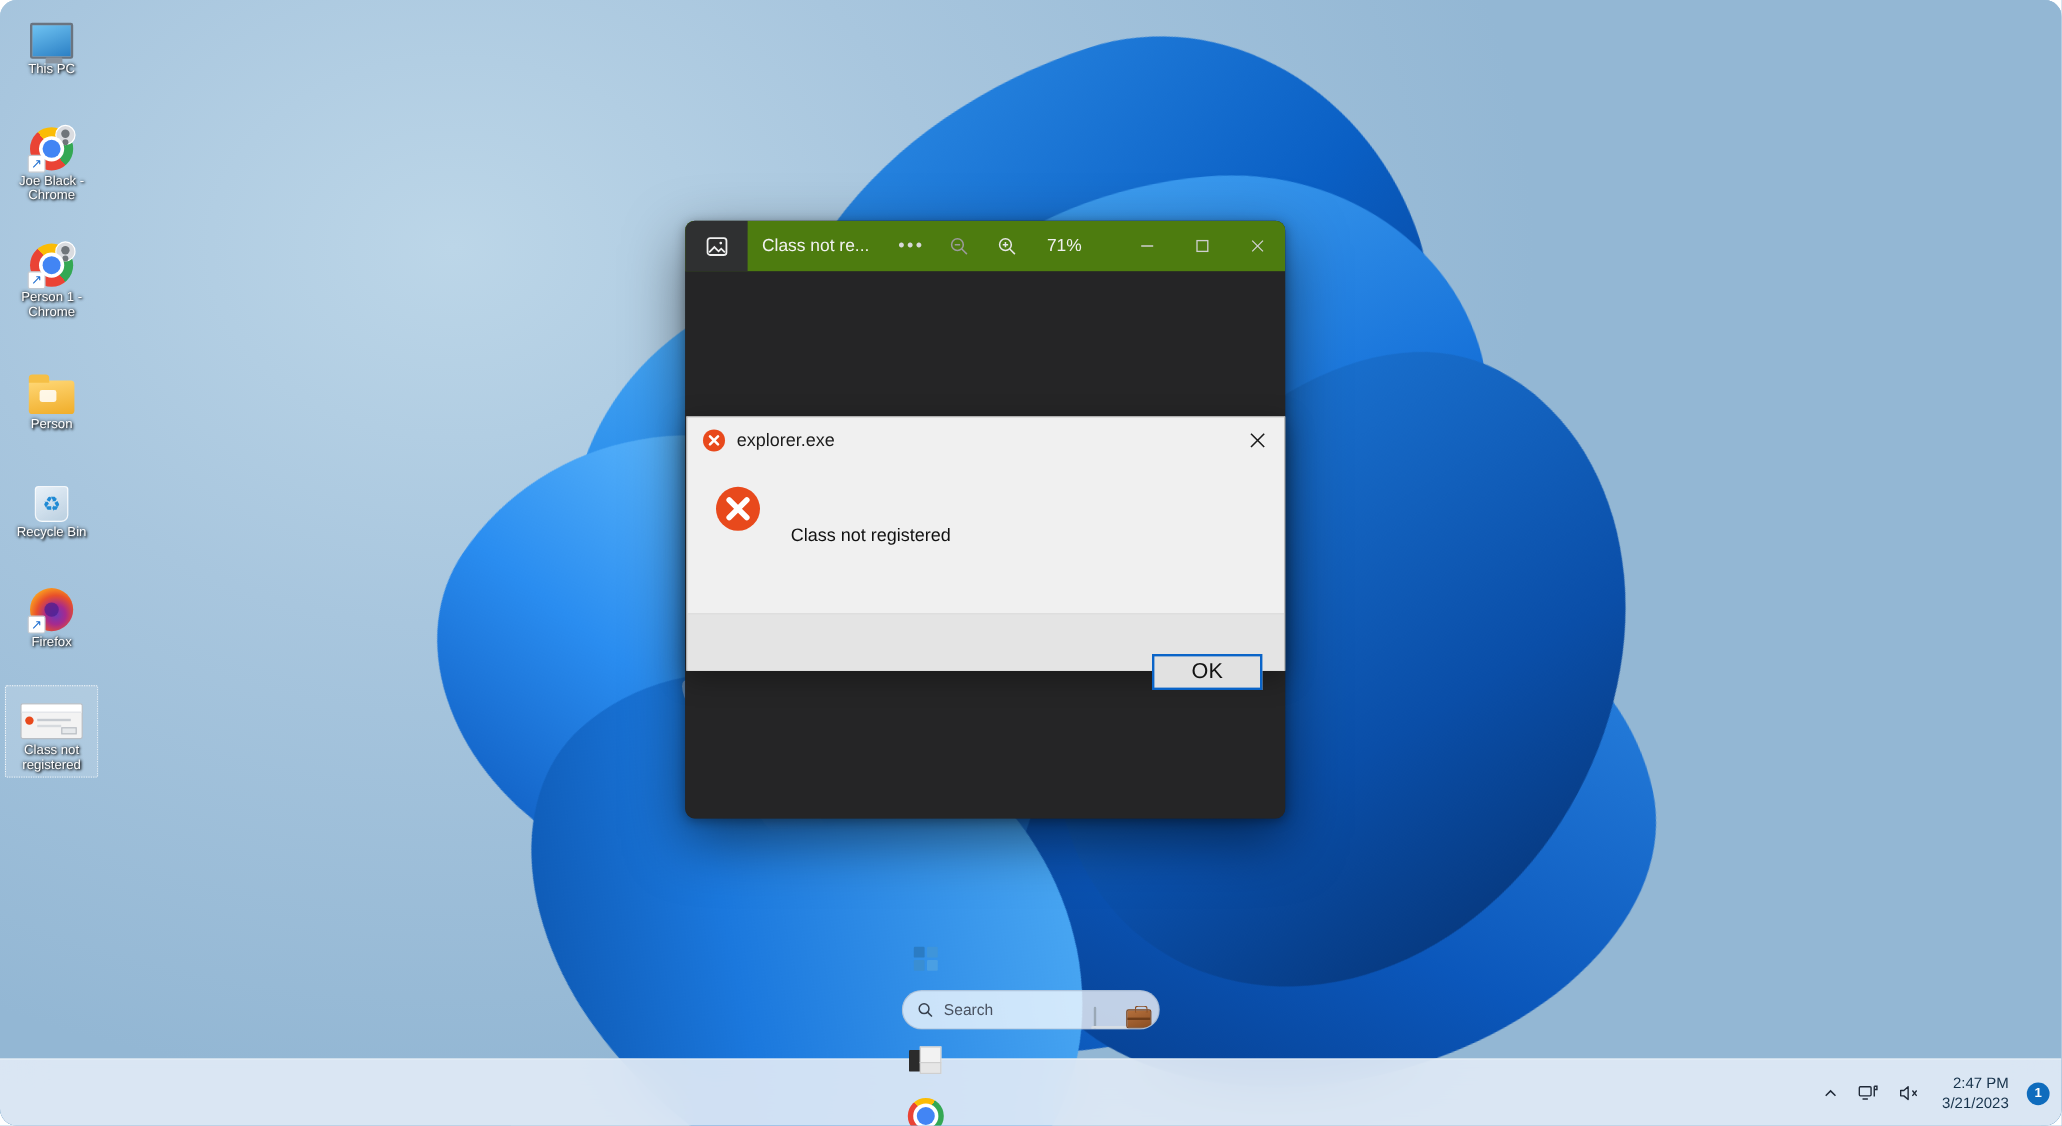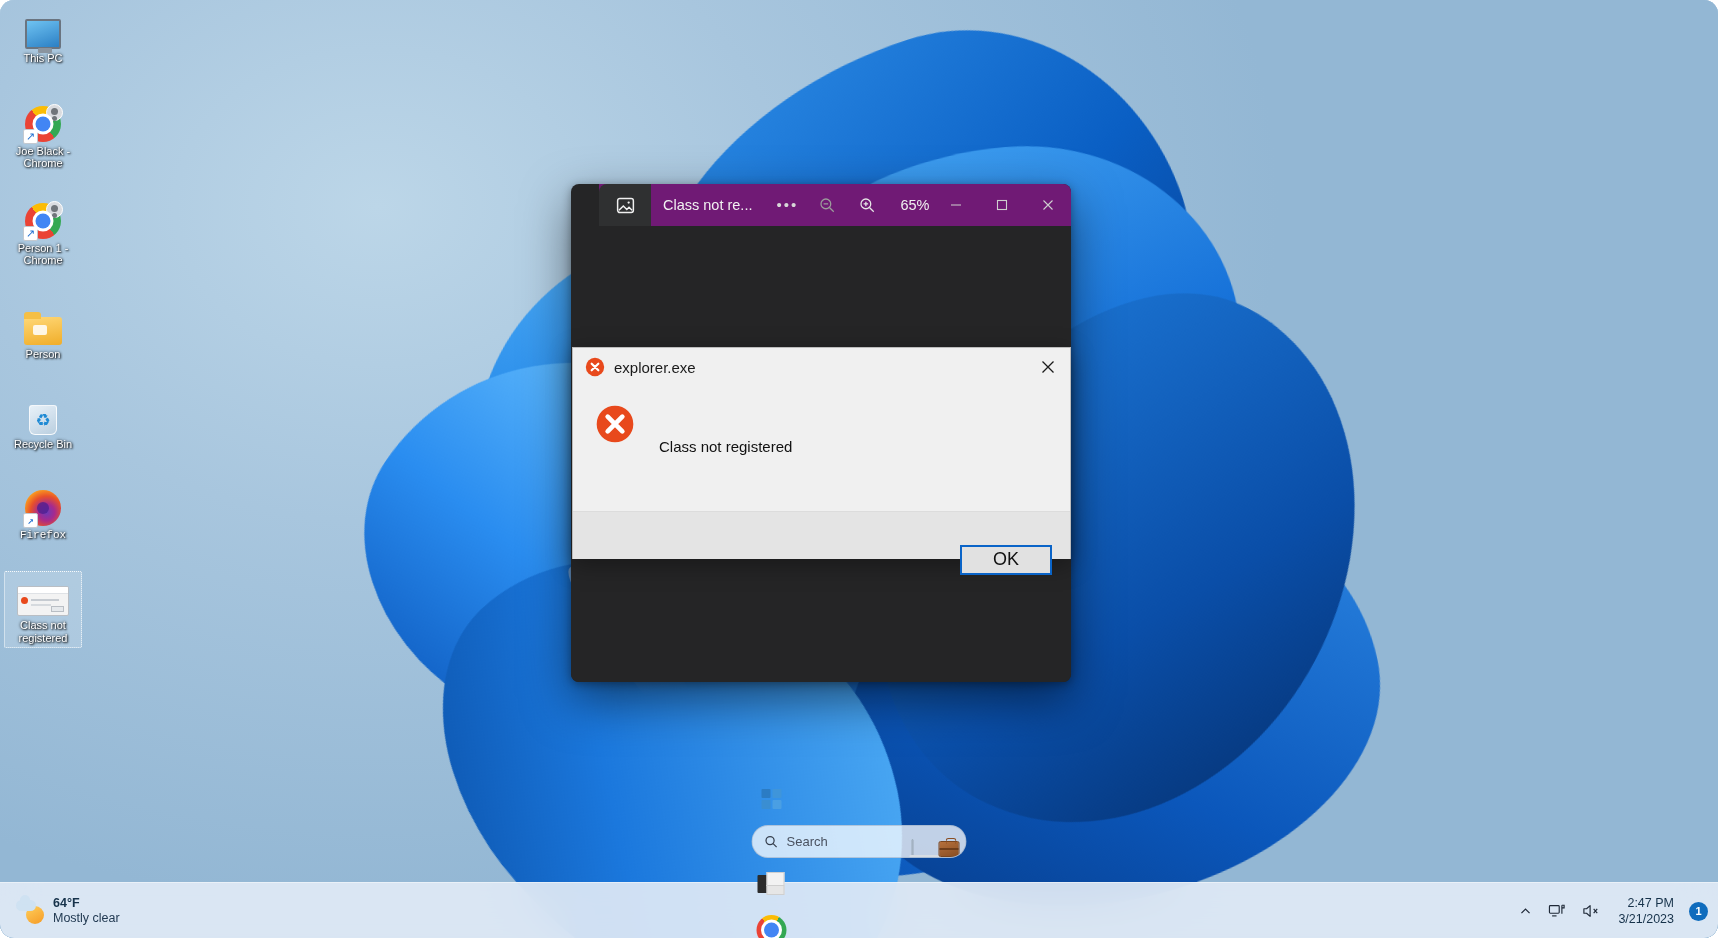--- a/index.html
+++ b/index.html
@@ -149,23 +149,22 @@
     left: 571px; top: 184px;
     width: 500px; height: 498px;
     background: #252526;
     border-radius: 8px;
     box-shadow: 0 18px 48px rgba(0,0,0,.50), 0 2px 10px rgba(0,0,0,.35);
     overflow: hidden;
   }
   .pw-titlebar {
     height: 42px;
     display: flex; align-items: stretch;
-    background: #701a75;
+    background: #4d7c0f;
     position: relative;
-    margin-left: 28px;
   }
   .pw-tabicon {
     width: 52px; display: flex; align-items: center; justify-content: center;
     background: #2f3031;
     border-top-left-radius: 8px;
   }
   .pw-title {
     display: flex; align-items: center;
     padding-left: 12px;
     font-size: 14.5px; color: #f2f2f2;
@@ -415,21 +414,21 @@
       <div class="desk-label">Person</div>
     </div>
 
     <div class="desk-icon" style="margin-bottom:26px;">
       <div class="desk-glyph">
         <div class="ico-bin"></div>
       </div>
       <div class="desk-label">Recycle Bin</div>
     </div>
 
-    <div class="desk-icon" style="margin-bottom:26px;font-family:Liberation Mono, monospace;">
+    <div class="desk-icon" style="margin-bottom:26px;">
       <div class="desk-glyph">
         <div class="ico-ff" style="position:relative;">
             <span class="badge-link"></span>
           </div>
       </div>
       <div class="desk-label">Firefox</div>
     </div>
 
     <div class="desk-icon selected">
       <div class="desk-glyph">
@@ -470,21 +469,21 @@
               <path d="M7.5 10.5h6"></path>
           </svg>
         </div>
         <div class="pw-ibtn">
           <svg width="18" height="18" viewBox="0 0 24 24" fill="none" stroke="#e6e6e6" stroke-width="1.7">
             <circle cx="10.5" cy="10.5" r="6.5"></circle>
               <path d="M15.3 15.3L21 21"></path>
             <path d="M7.5 10.5h6M10.5 7.5v6"></path>
           </svg>
         </div>
-        <div class="pw-zoom">65%</div>
+        <div class="pw-zoom">71%</div>
       </div>
 
       <div class="pw-wincontrols">
         <div class="pw-wc">
           <svg width="12" height="12" viewBox="0 0 12 12">
               <path d="M1 6h10" stroke="#cfcfcf" stroke-width="1.1"></path>
             </svg>
         </div>
         <div class="pw-wc">
           <svg width="12" height="12" viewBox="0 0 12 12">
@@ -528,30 +527,20 @@
       <span class="ed-message">Class not registered</span>
     </div>
 
     <div class="ed-footer">
       <div class="ed-ok">OK</div>
     </div>
   </div>
 
   <div id="taskbar">
 
-    <div class="tb-weather">
-      <span class="wicon">
-        <span class="moon"></span>
-          <span class="cloud"></span>
-      </span>
-      <span class="tb-weather-text">
-        <div class="tb-temp">64°F</div>
-        <div class="tb-cond">Mostly clear</div>
-      </span>
-    </div>
 
     <div class="tb-center">
 
       <div class="tb-start">
         <span class="win-logo">
             <i></i>
             <i></i>
             <i></i>
             <i></i>
           </span>

